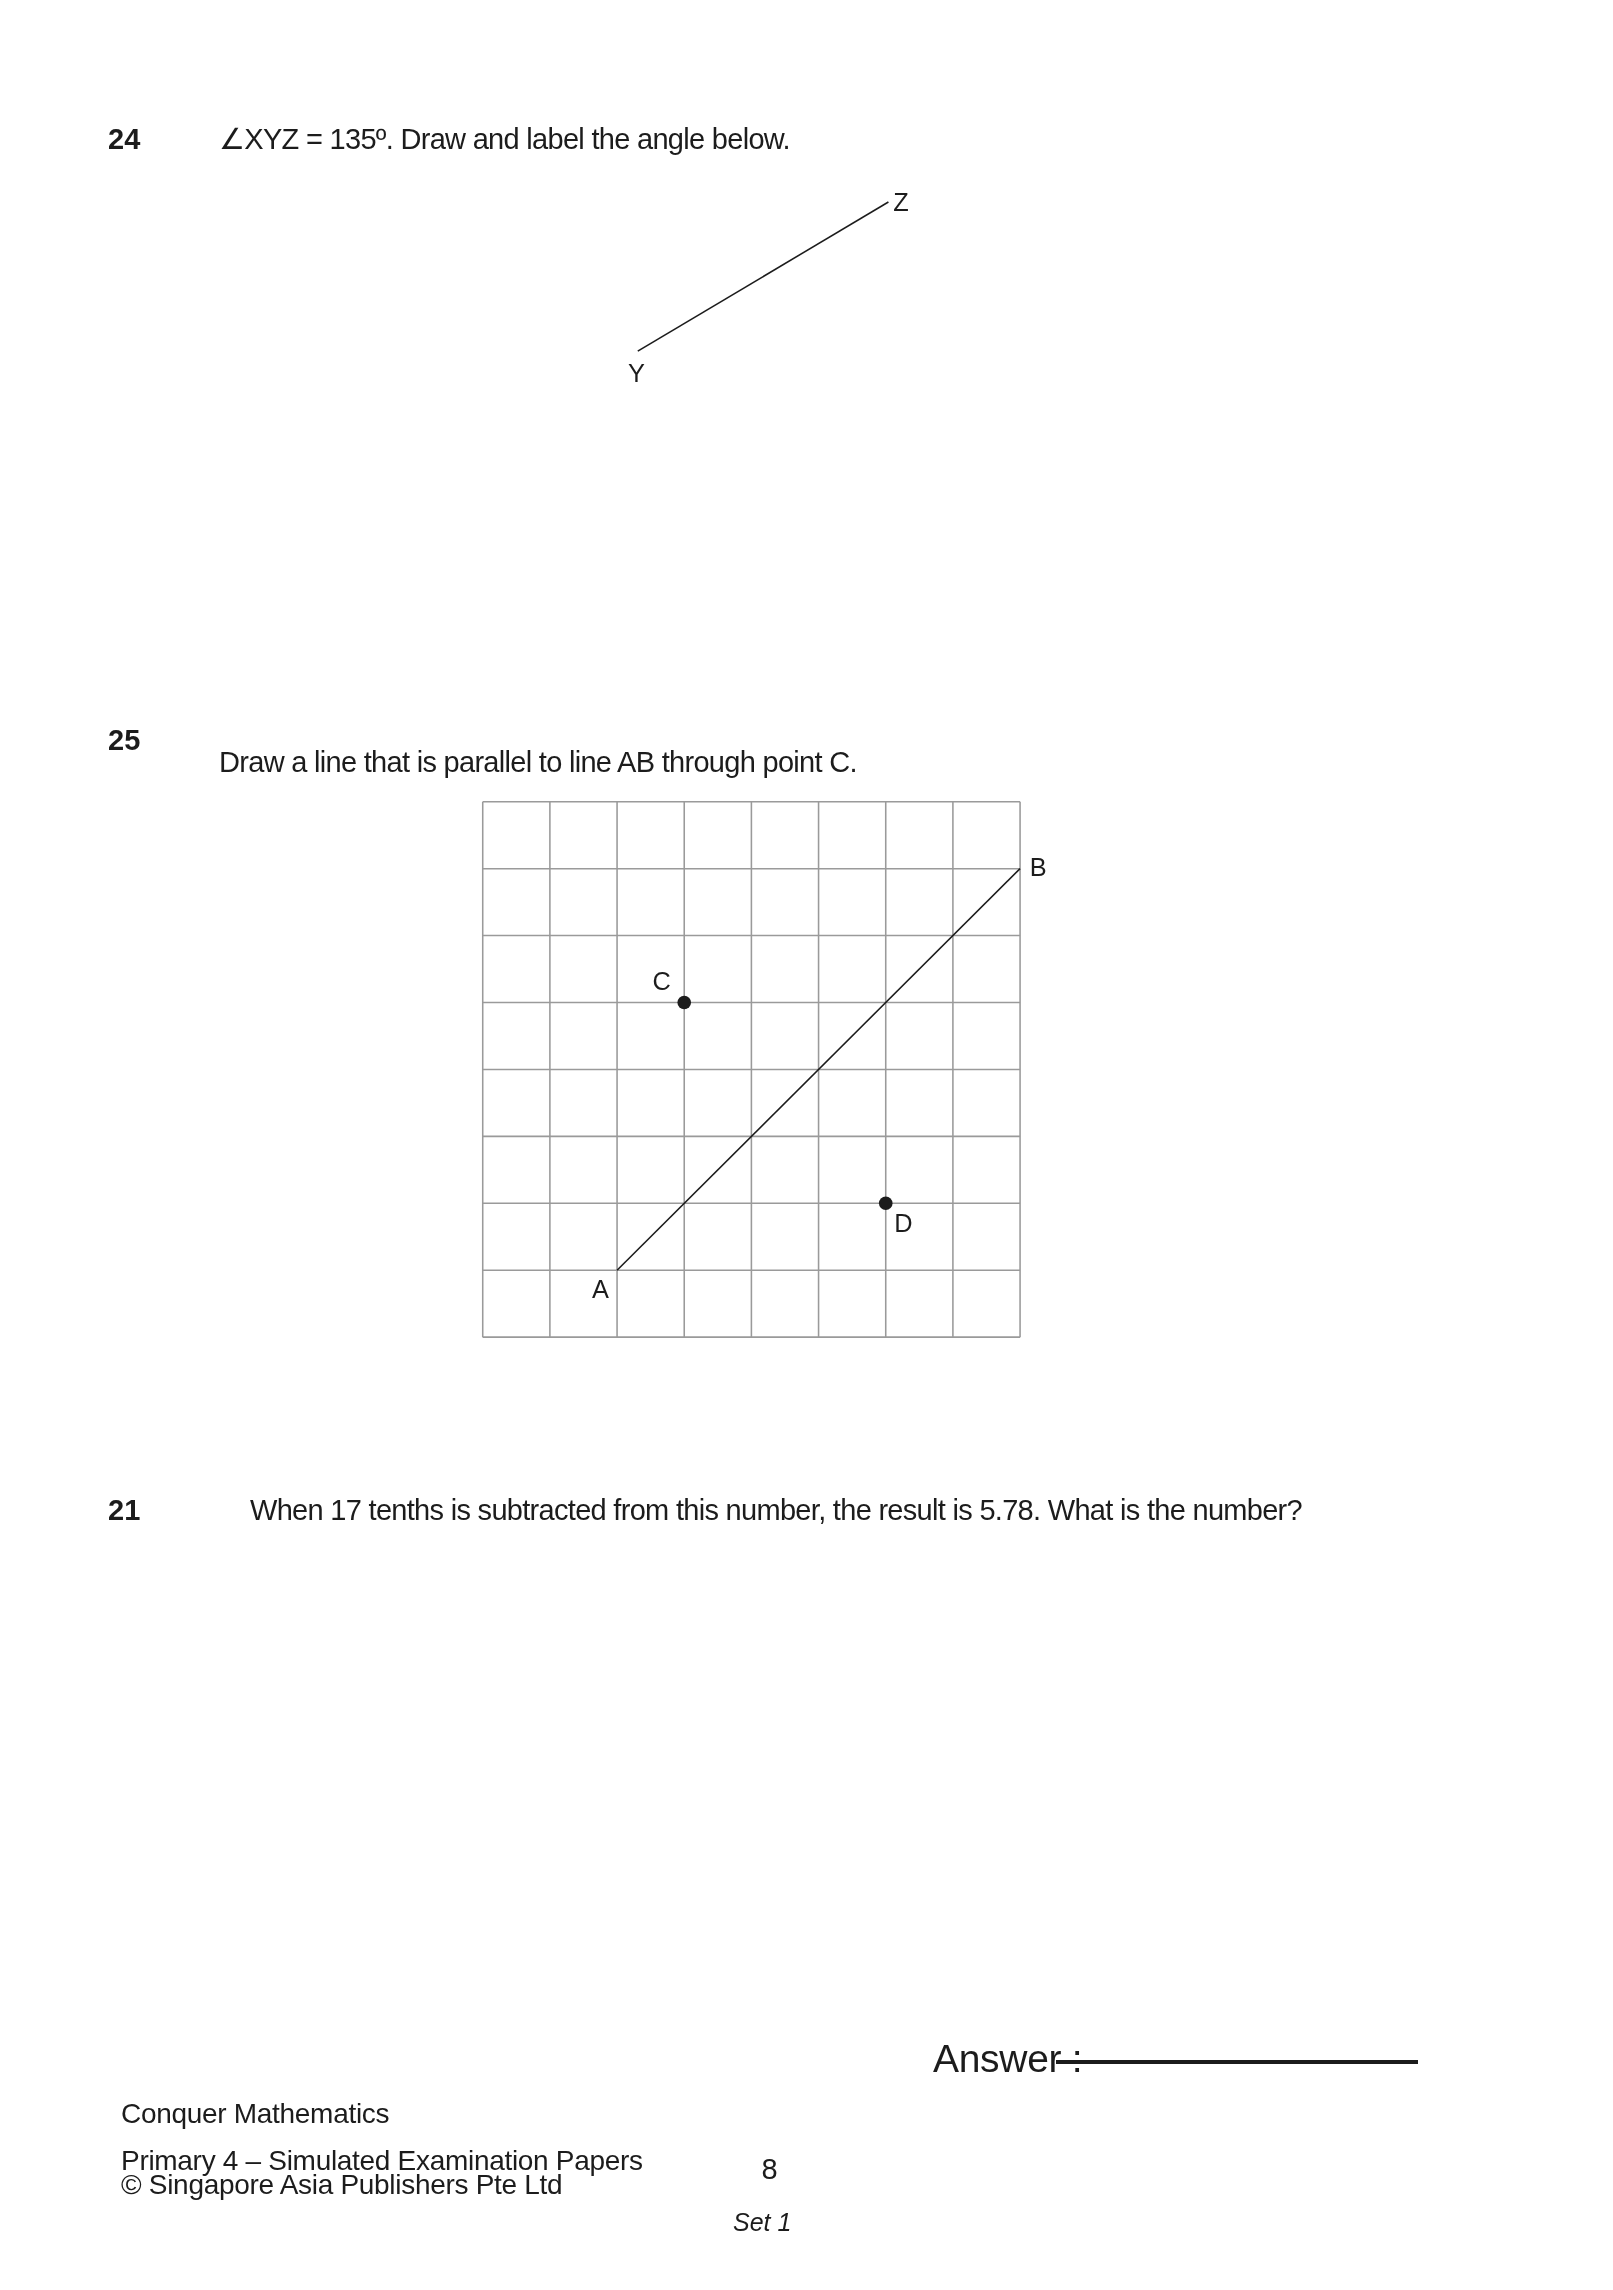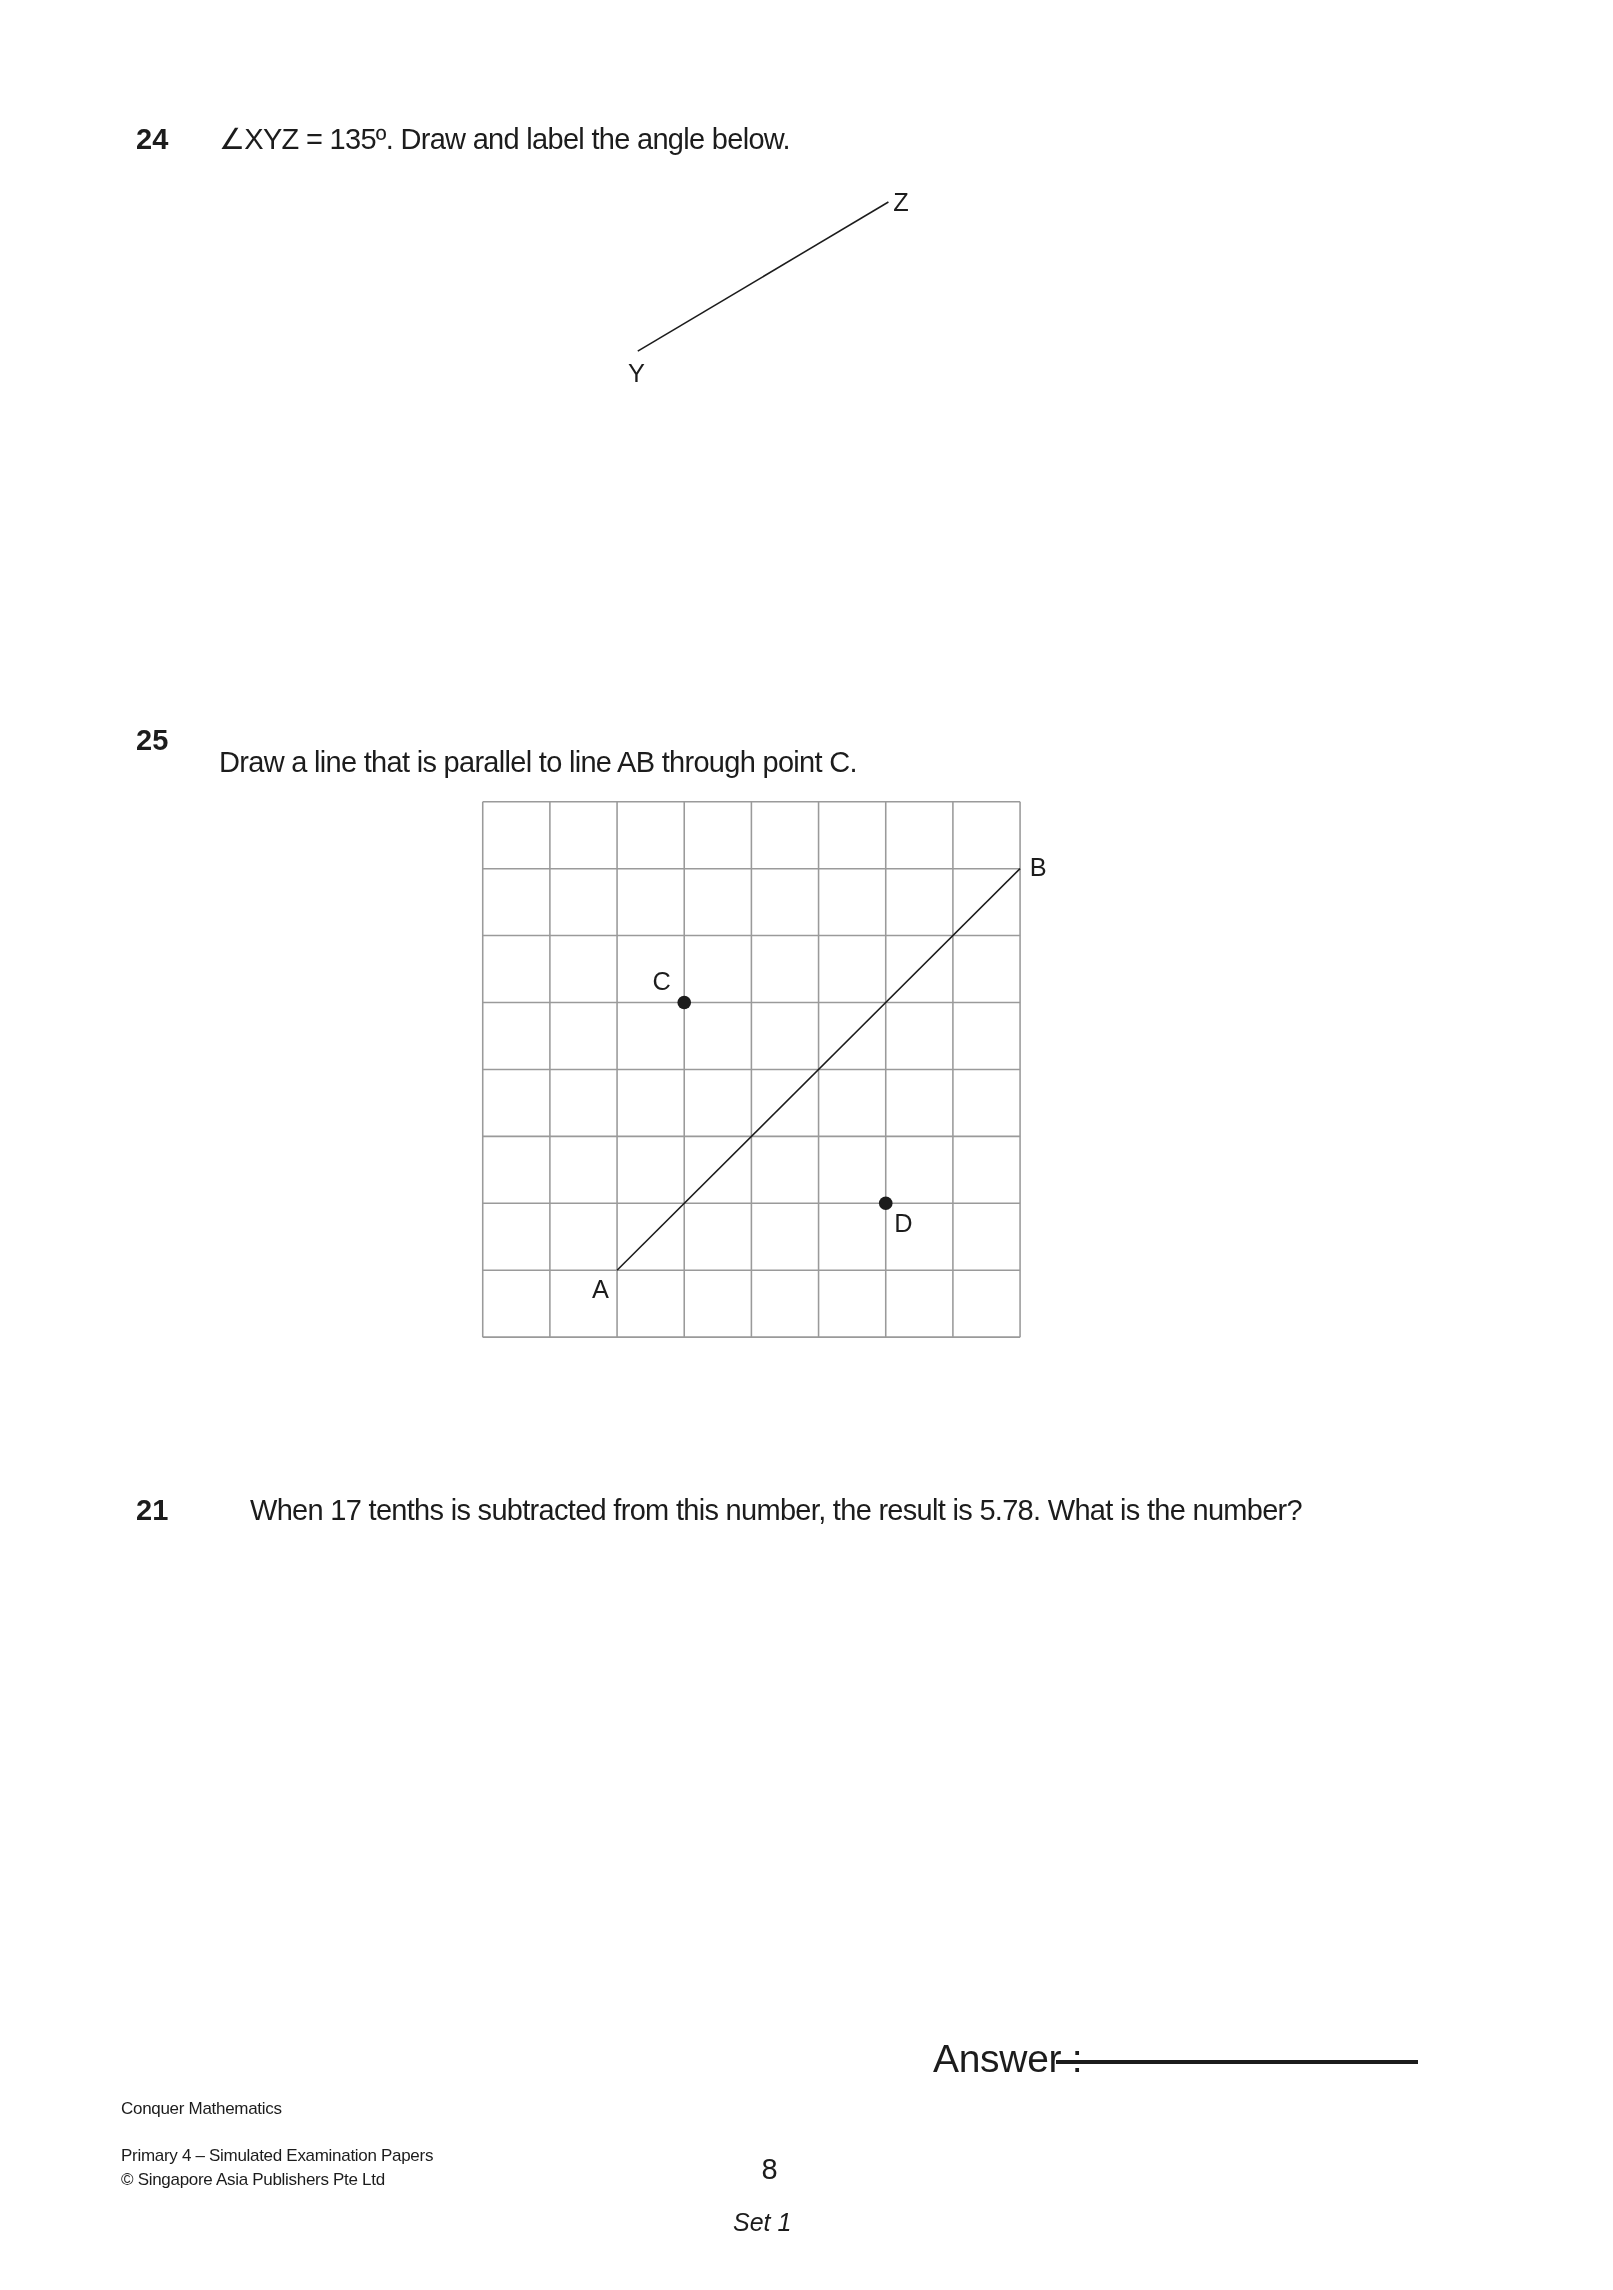--- a/index.html
+++ b/index.html
@@ -1,21 +1,21 @@
 <!DOCTYPE html>
 <html><head>
 <meta charset="utf-8">
 <style>
   html, body { margin: 0; padding: 0; background: #ffffff; }
   body { width: 1613px; height: 2291px; position: relative; overflow: hidden;
          font-family: "Liberation Sans", sans-serif; color: #1c1c1c; }
   .abs { position: absolute; white-space: nowrap; line-height: 1; }
-  .qnum { font-weight: bold; font-size: 29px; left: 136px; text-align: center; }
+  .qnum { font-weight: bold; font-size: 29px; left: 108px; text-align: center; }
   .qtext { font-size: 29px; left: 219px; letter-spacing: -0.7px; }
-  .footer-line { font-size: 17px; left: 121px; letter-spacing: -0.3px; }
+  .footer-line { font-size: 28px; left: 121px; letter-spacing: -0.3px; }
   .page-num { font-size: 29px; left: 756px; width: 27px; text-align: center; }
   .set-label { font-size: 25px; font-style: italic; left: 733px; width: 74px; text-align: left; }
   .answer-label { font-size: 39px; left: 933px; letter-spacing: -0.3px; }
   .answer-line { position: absolute; left: 1056px; top: 2060px; width: 362px; height: 3.9px; background: #1c1c1c; }
   svg.layer { position: absolute; left: 0; top: 0; }
   svg text { font-family: "Liberation Sans", sans-serif; font-size: 26px; fill: #1c1c1c; }
 </style>
 </head>
 <body>
 

